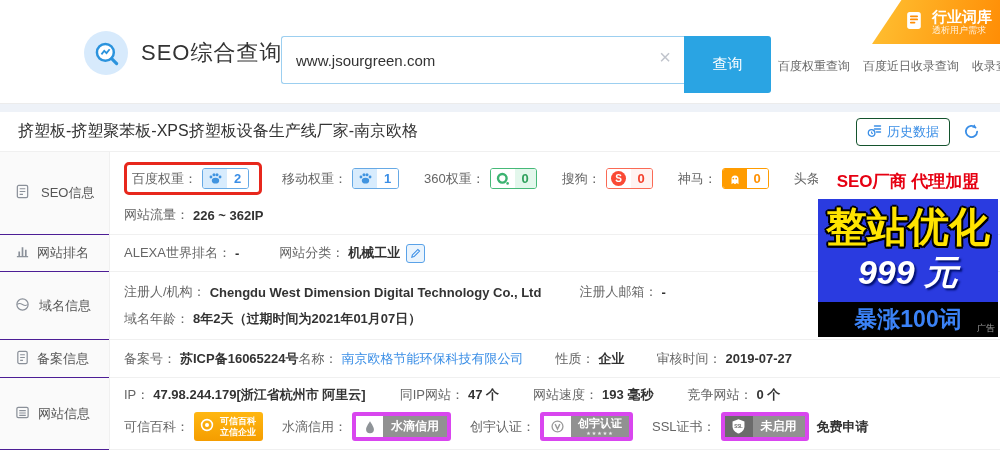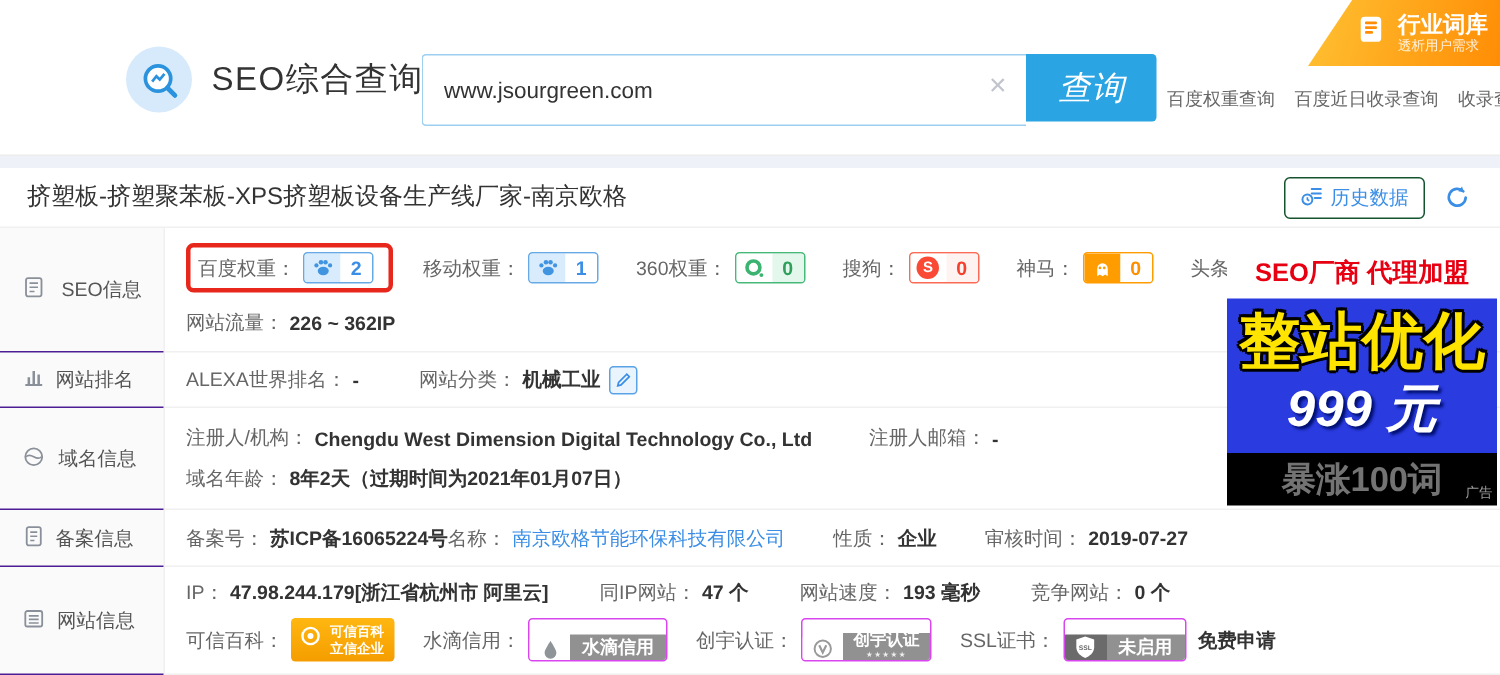--- a/index.html
+++ b/index.html
@@ -14,22 +14,22 @@
   .logo-circle { width:44px; height:44px; border-radius:50%; background:#d7eafc;
     display:flex; align-items:center; justify-content:center; }
   .logo-text { font-size:22px; color:#333; letter-spacing:1px; }
   .searchbar { position:absolute; left:281px; top:36px; display:flex; }
   .input-wrap { position:relative; }
   .search-input { width:403px; height:48px; border:1px solid #9ccff0; border-right:none;
     border-radius:3px 0 0 3px; padding:0 38px 0 14px; font-size:15px; color:#333;
     font-family:inherit; outline:none; }
   .clear-x { position:absolute; right:13px; top:0; height:45px; line-height:43px;
     font-size:20px; color:#c0c4cc; cursor:pointer; }
-  .query-btn { width:87px; height:45px; border:none; background:#2aa4e3; color:#fff;
-    font-size:22px; border-radius:0 3px 3px 0; font-family:inherit; cursor:pointer;font-style:italic; }
+  .query-btn { width:87px; height:57px; border:none; background:#2aa4e3; color:#fff;
+    font-size:15px; border-radius:0 3px 3px 0; font-family:inherit; cursor:pointer; }
   .header-links { position:absolute; left:778px; top:58px; display:flex; gap:13px;
     font-size:12px; color:#666; white-space:nowrap; }
   .header-links span { cursor:pointer; }
   .ribbon { position:absolute; top:0; right:0; width:128px; height:44px;
     background:linear-gradient(105deg,#ffc133,#ff8d05);
     clip-path:polygon(23% 0,100% 0,100% 100%,0 100%);
     display:flex; align-items:center; gap:7px; padding-left:32px; }
   .ribbon-txt { display:flex; flex-direction:column; line-height:1.15; }
   .ribbon-title { font-size:15px; font-weight:bold; color:#fff; }
   .ribbon-sub { font-size:9px; color:rgba(255,255,255,.85); }
@@ -92,21 +92,21 @@
     border-radius:3px; background:#eaf4fd; align-items:center; justify-content:center;
     margin-left:6px; cursor:pointer; }
 
   
   .cgroup { display:inline-flex; align-items:center; margin-right:19px; }
   .cb { display:inline-flex; border-radius:3px; overflow:hidden; height:29px; margin-left:5px; cursor:pointer; }
   .cb-baike { background:linear-gradient(#ffb711,#f59d00); align-items:center;
     gap:4px; padding:0 7px 0 4px; }
   .cb-baike .two { display:flex; flex-direction:column; line-height:1.15; }
   .cb-baike .two span { color:#fff; font-size:9px; font-weight:bold; }
-  .cb-gray { border:1px solid #d946ef;align-items:flex-end; }
+  .cb-gray { border:4px solid #d946ef; }
   .cb-gray .ibox { width:27px; background:#fff; display:flex; align-items:center; justify-content:center; }
   .cb-gray .tbox { background:#919191; color:#fff; font-size:12px; font-weight:bold;
     display:flex; align-items:center; padding:0 8px; }
   .cb-gray .tcol { background:#919191; color:#fff; display:flex; flex-direction:column;
     align-items:center; justify-content:center; padding:0 7px; line-height:1; }
   .cb-gray .tcol .t1 { font-size:11px; font-weight:bold; }
   .cb-gray .tcol .t2 { font-size:5px; opacity:.85; margin-top:2px; letter-spacing:1px; }
   .cb-ssl .ibox-dark { width:28px; background:#6b6b6b; display:flex; align-items:center; justify-content:center; }
   .apply { color:#333; font-size:13px; font-weight:bold; margin-left:8px; cursor:pointer; }
 
@@ -116,21 +116,21 @@
   .ad-s1 span { color:#e60012; font-size:17px; font-weight:bold; white-space:nowrap; }
   .ad-s2 { height:103px; background:#2a3be0; display:flex; flex-direction:column;
     align-items:center; justify-content:center; }
   .ad-big { color:#ffe400; font-size:41px; font-weight:900; line-height:1.08; white-space:nowrap;
     text-shadow:2px 0 #000,-2px 0 #000,0 2px #000,0 -2px #000,1.5px 1.5px #000,
       -1.5px -1.5px #000,1.5px -1.5px #000,-1.5px 1.5px #000; }
   .ad-price { color:#fff; font-size:34px; font-weight:bold; font-style:italic;
     text-shadow:2px 2px 2px #001070; white-space:nowrap; }
   .ad-s3 { position:relative; height:35px; background:#000; display:flex;
     align-items:center; justify-content:center; }
-  .ad-s3 .ad-rise { color:#737373; font-size:23px; font-weight:bold; white-space:nowrap; }
+  .ad-s3 .ad-rise { color:#3b82f6; font-size:23px; font-weight:bold; white-space:nowrap; }
   .ad-tag { position:absolute; right:3px; bottom:2px; color:#9a9a9a; font-size:9px; }
 </style>
 </head>
 <body>
 
 <div class="page">
 
   <div class="header">
     <div class="logo">
       <span class="logo-circle">

